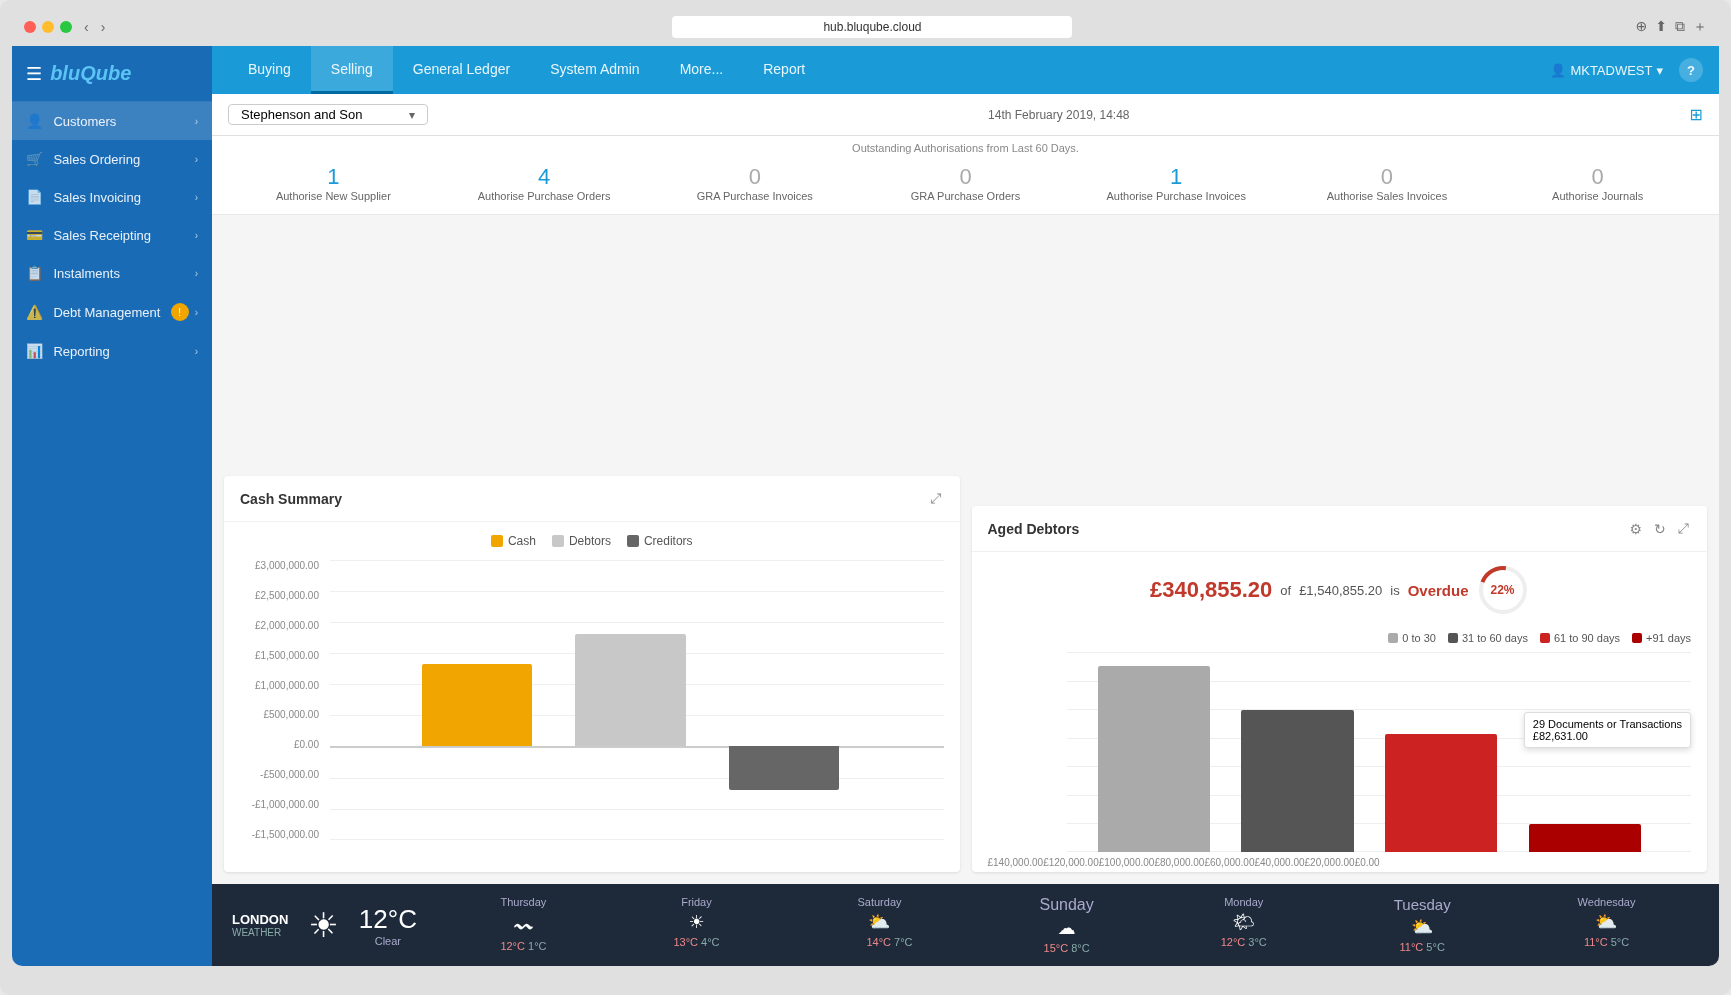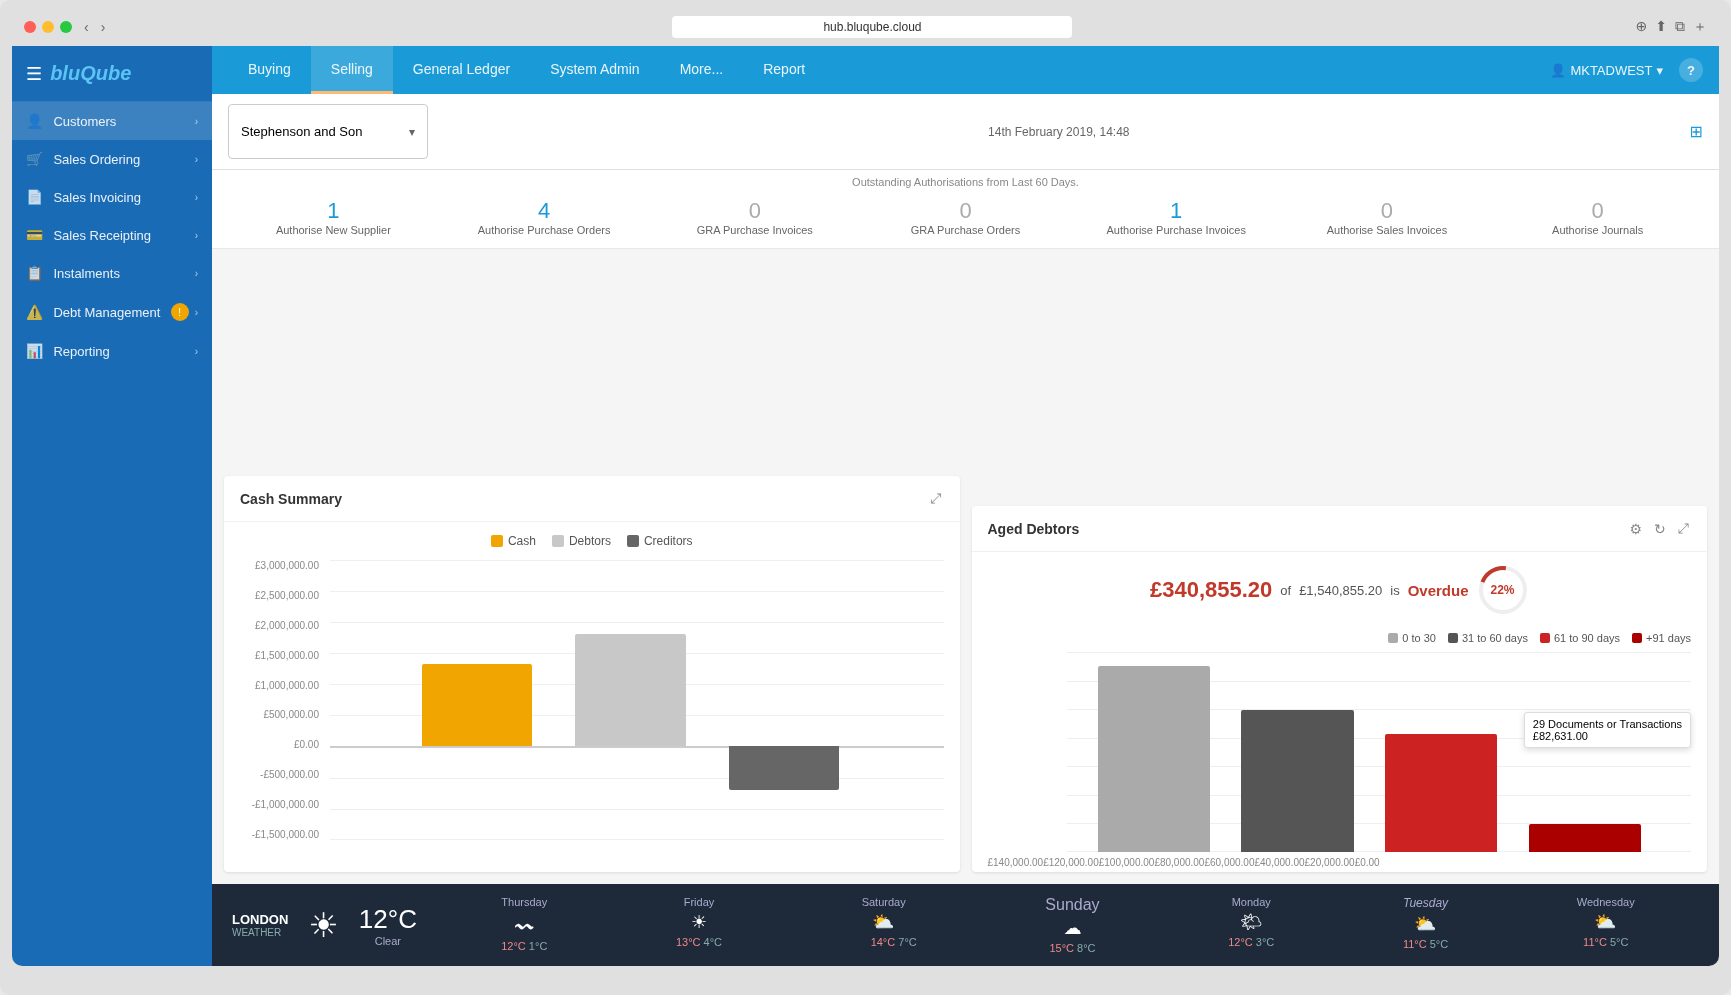--- a/index.html
+++ b/index.html
@@ -33,28 +33,28 @@
     .sidebar-item-label { font-size: 13px; }
     .sidebar-item-badge { background: #f0a500; color: white; border-radius: 50%; width: 18px; height: 18px; font-size: 10px; display: flex; align-items: center; justify-content: center; }
     .sidebar-chevron { font-size: 10px; opacity: 0.7; }
 
     
     .main { flex: 1; display: flex; flex-direction: column; overflow: hidden; }
 
     
     .top-nav { background: #1a9bd7; display: flex; align-items: center; height: 48px; padding: 0 16px; gap: 0; }
     .top-nav-item { color: rgba(255,255,255,0.9); padding: 0 20px; height: 48px; display: flex; align-items: center; font-size: 14px; cursor: pointer; border-bottom: 3px solid transparent; }
-    .top-nav-item.active { background: rgba(255,255,255,0.15); border-bottom: 3px solid #fdba74; }
+    .top-nav-item.active { background: rgba(255,255,255,0.15); border-bottom: 3px solid #0369a1; }
     .top-nav-right { margin-left: auto; display: flex; align-items: center; gap: 16px; }
     .top-nav-user { color: rgba(255,255,255,0.9); font-size: 13px; display: flex; align-items: center; gap: 4px; cursor: pointer; }
     .top-nav-help { color: rgba(255,255,255,0.9); background: rgba(255,255,255,0.2); border-radius: 50%; width: 24px; height: 24px; display: flex; align-items: center; justify-content: center; font-size: 13px; font-weight: bold; cursor: pointer; }
 
     
     .sub-header { background: white; border-bottom: 1px solid #e0e0e0; padding: 10px 16px; display: flex; align-items: center; justify-content: space-between; }
-    .company-selector { display: flex; align-items: center; gap: 8px; border: 1px solid #ccc; border-radius: 4px; padding: 19px 12px; cursor: pointer; min-width: 200px; background: white; }
+    .company-selector { display: flex; align-items: center; gap: 8px; border: 1px solid #ccc; border-radius: 4px; padding: 2px 12px; cursor: pointer; min-width: 200px; background: white; }
     .company-selector-text { flex: 1; font-size: 13px; }
     .company-selector-chevron { color: #666; font-size: 12px; }
     .sub-header-date { font-size: 12px; color: #666; }
     .sub-header-grid { color: #1a9bd7; font-size: 16px; cursor: pointer; }
 
     
     .auth-bar { background: white; border-bottom: 1px solid #e8e8e8; }
     .auth-bar-title { text-align: center; font-size: 11px; color: #888; padding: 6px 0 2px; }
     .auth-items { display: flex; justify-content: space-around; padding: 8px 16px 12px; }
     .auth-item { text-align: center; flex: 1; }
@@ -439,21 +439,21 @@
           </div>
           <div style="text-align:center;">
             <div style="font-size:11px;color:#aac;">Monday</div>
             <div style="font-size:18px;margin:3px 0;">🌤</div>
             <div style="font-size:11px;">
               <span style="color:#e88;">12°C</span>
               <span style="color:#8aa;">3°C</span>
             </div>
           </div>
           <div style="text-align:center;">
-            <div style="font-size:12px;color:#aac;font-style:italic;">Tuesday</div>
+            <div style="font-size:15px;color:#aac;">Tuesday</div>
             <div style="font-size:18px;margin:3px 0;">⛅</div>
             <div style="font-size:11px;">
               <span style="color:#e88;">11°C</span>
               <span style="color:#8aa;">5°C</span>
             </div>
           </div>
           <div style="text-align:center;">
             <div style="font-size:11px;color:#aac;">Wednesday</div>
             <div style="font-size:18px;margin:3px 0;">⛅</div>
             <div style="font-size:11px;">

